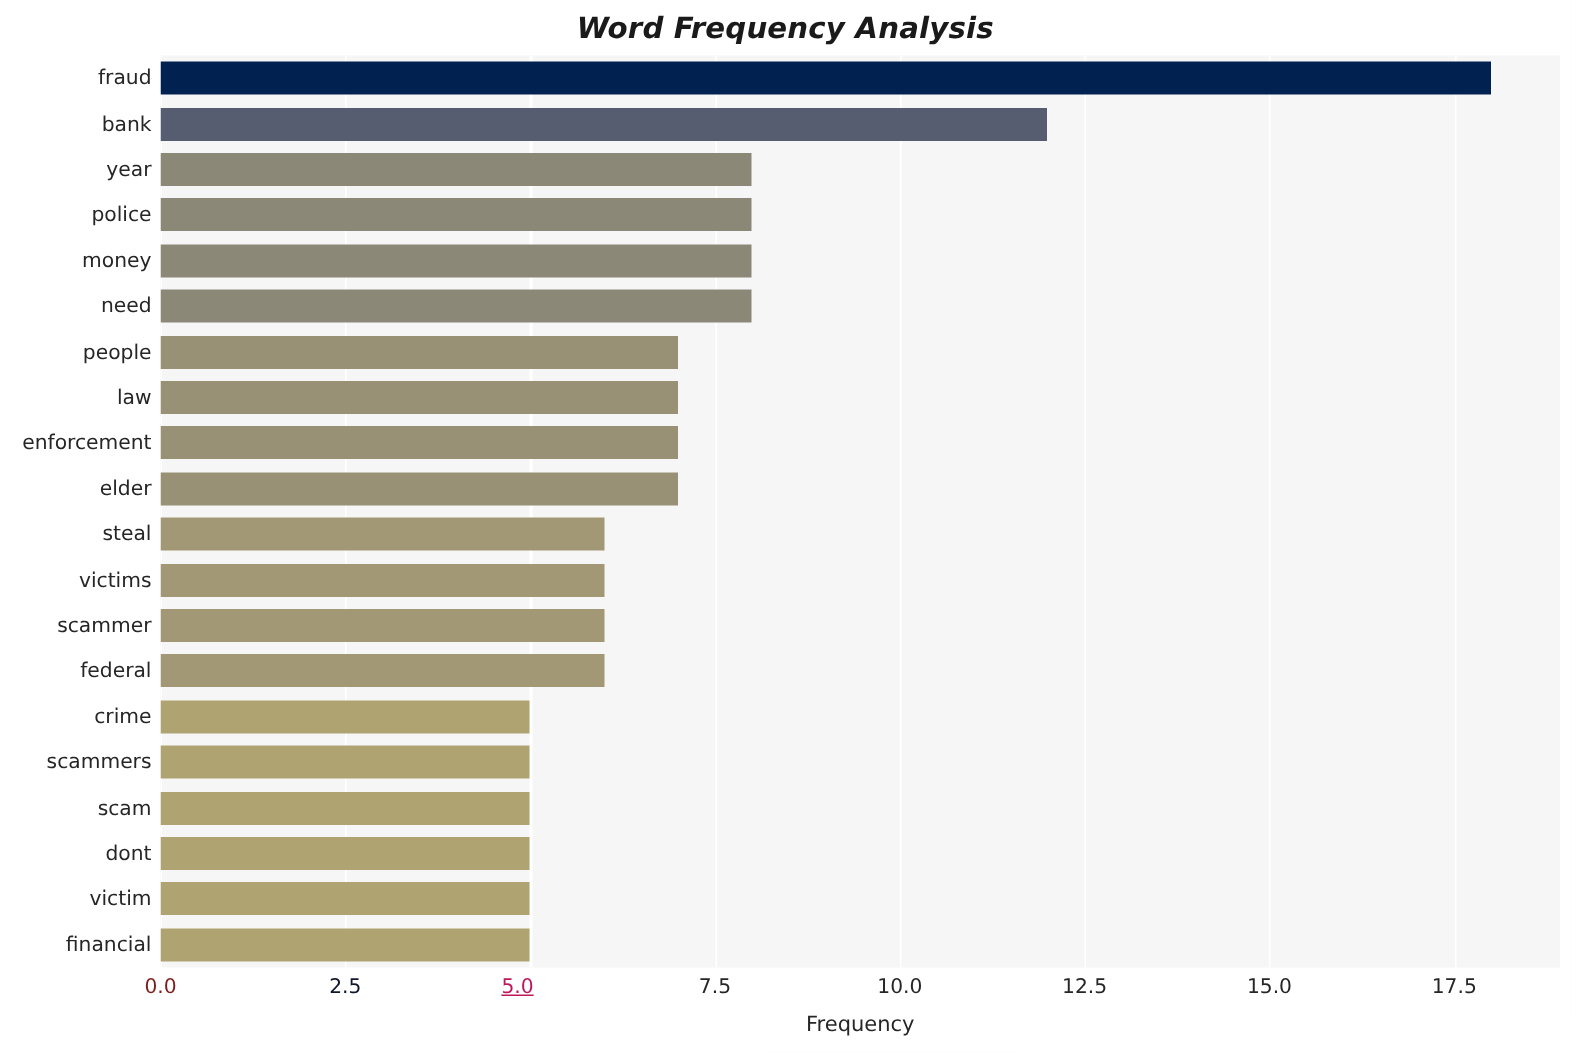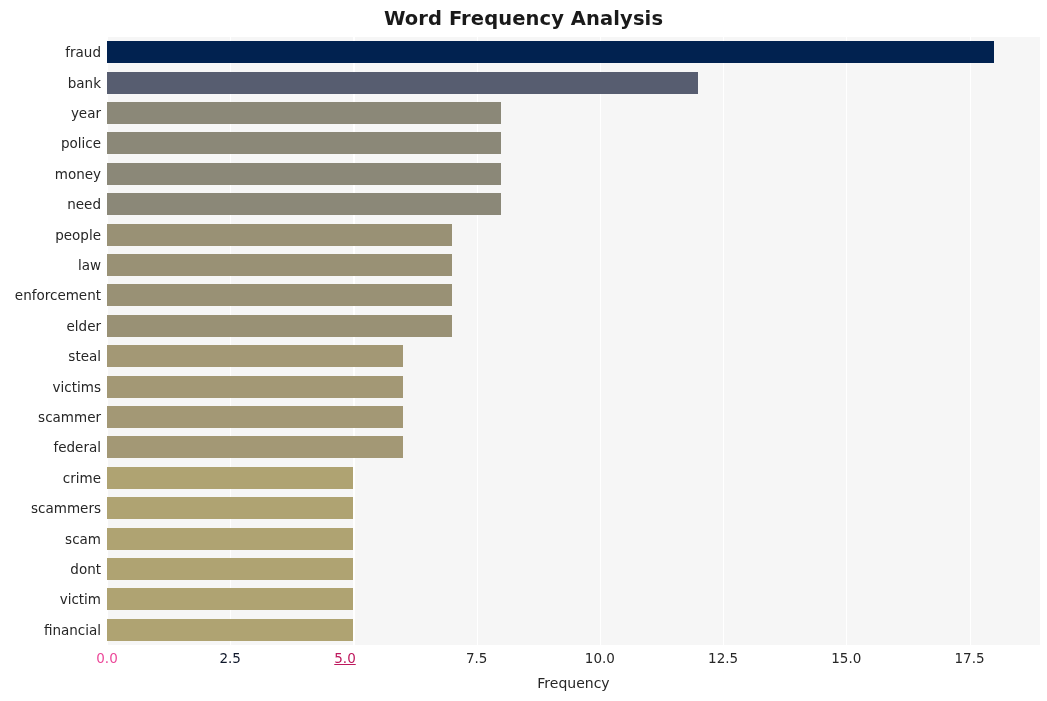--- a/index.html
+++ b/index.html
@@ -30,20 +30,21 @@
     position: absolute;
     left: 0;
     top: 5px;
     width: 1047px;
     text-align: center;
     font-size: 19.5px;
     font-weight: bold;
     color: #1A1A1A;
     letter-spacing: 0.1px;
     line-height: 28px;
+    font-style: italic;
   }
 
   
   #plot-area {
     position: absolute;
     left: 107px;
     top: 37px;
     width: 933px;
     height: 608px;
     background: #F6F6F6;
@@ -178,21 +179,21 @@
       <div class="ytick-label" style="top: 403.4px; color: rgb(38, 38, 38);">federal</div>
       <div class="ytick-label" style="top: 433.8px; color: rgb(38, 38, 38);">crime</div>
       <div class="ytick-label" style="top: 464.2px; color: rgb(38, 38, 38);">scammers</div>
       <div class="ytick-label" style="top: 494.6px; color: rgb(38, 38, 38);">scam</div>
       <div class="ytick-label" style="top: 525px; color: rgb(38, 38, 38); padding-left: 40px;">dont</div>
       <div class="ytick-label" style="top: 555.4px; color: rgb(38, 38, 38);">victim</div>
       <div class="ytick-label" style="top: 585.8px; color: rgb(38, 38, 38);">financial</div>
     </div>
 
   <div id="xlabels">
-      <div class="xtick-label" style="left: 107px; color: #ec4899; text-align: center;">0.0</div>
+      <div class="xtick-label" style="left: 107px; color: #7f1d1d; text-align: center;">0.0</div>
       <div class="xtick-label" style="left: 230.217px; color: #0f172a;">2.5</div>
       <div class="xtick-label" style="left: 345px; color: #be185d; text-decoration: underline;">5.0</div>
       <div class="xtick-label" style="left: 476.651px; color: rgb(38, 38, 38);">7.5</div>
       <div class="xtick-label" style="left: 599.868px; color: rgb(38, 38, 38);">10.0</div>
       <div class="xtick-label" style="left: 723.086px; color: rgb(38, 38, 38);">12.5</div>
       <div class="xtick-label" style="left: 846.303px; color: rgb(38, 38, 38);">15.0</div>
       <div class="xtick-label" style="left: 969.52px; color: rgb(38, 38, 38);">17.5</div>
     </div>
 
   <div id="xaxis-title" style="color: rgb(38, 38, 38);">Frequency</div>

